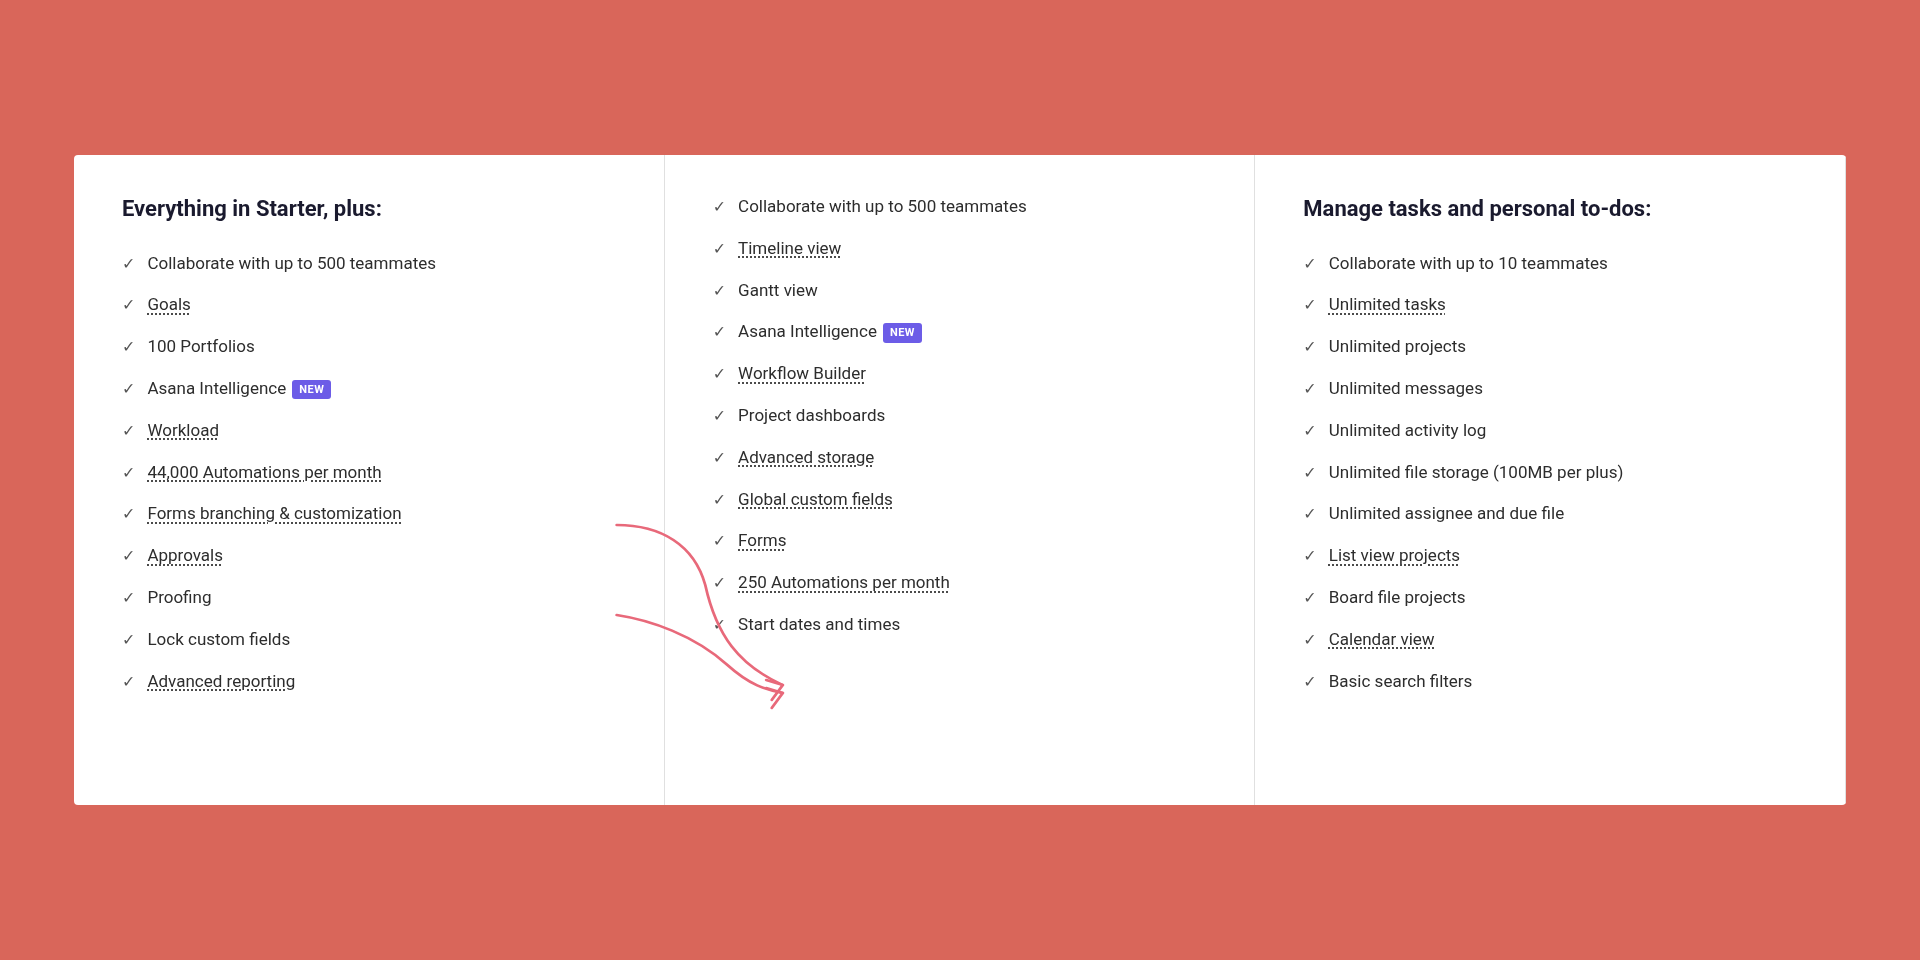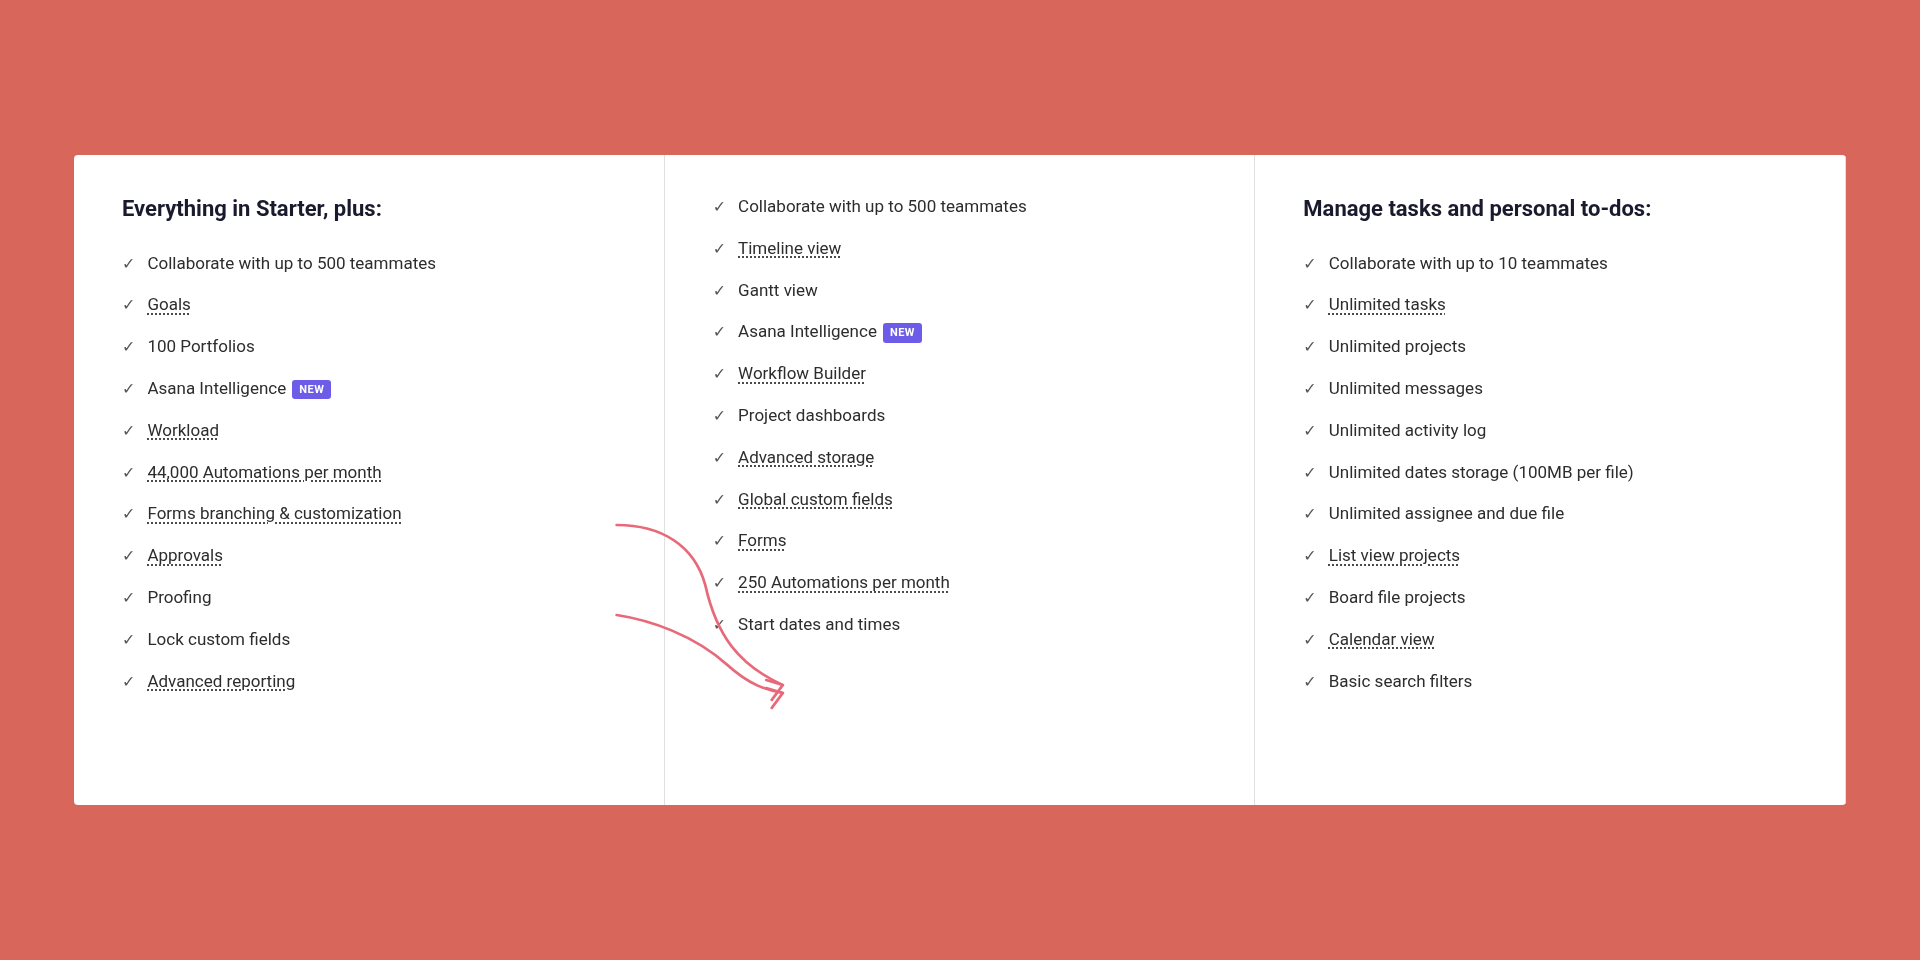--- a/index.html
+++ b/index.html
@@ -221,21 +221,21 @@
         <li class="feature-item">
           <span class="check-icon">✓</span>
           <span class="feature-text">Unlimited messages</span>
         </li>
         <li class="feature-item">
           <span class="check-icon">✓</span>
           <span class="feature-text">Unlimited activity log</span>
         </li>
         <li class="feature-item">
           <span class="check-icon">✓</span>
-          <span class="feature-text">Unlimited dates storage (100MB per file)</span>
+          <span class="feature-text">Unlimited file storage (100MB per plus)</span>
         </li>
         <li class="feature-item">
           <span class="check-icon">✓</span>
           <span class="feature-text">Unlimited assignee and due file</span>
         </li>
         <li class="feature-item">
           <span class="check-icon">✓</span>
           <span class="feature-text underlined">List view projects</span>
         </li>
         <li class="feature-item">

